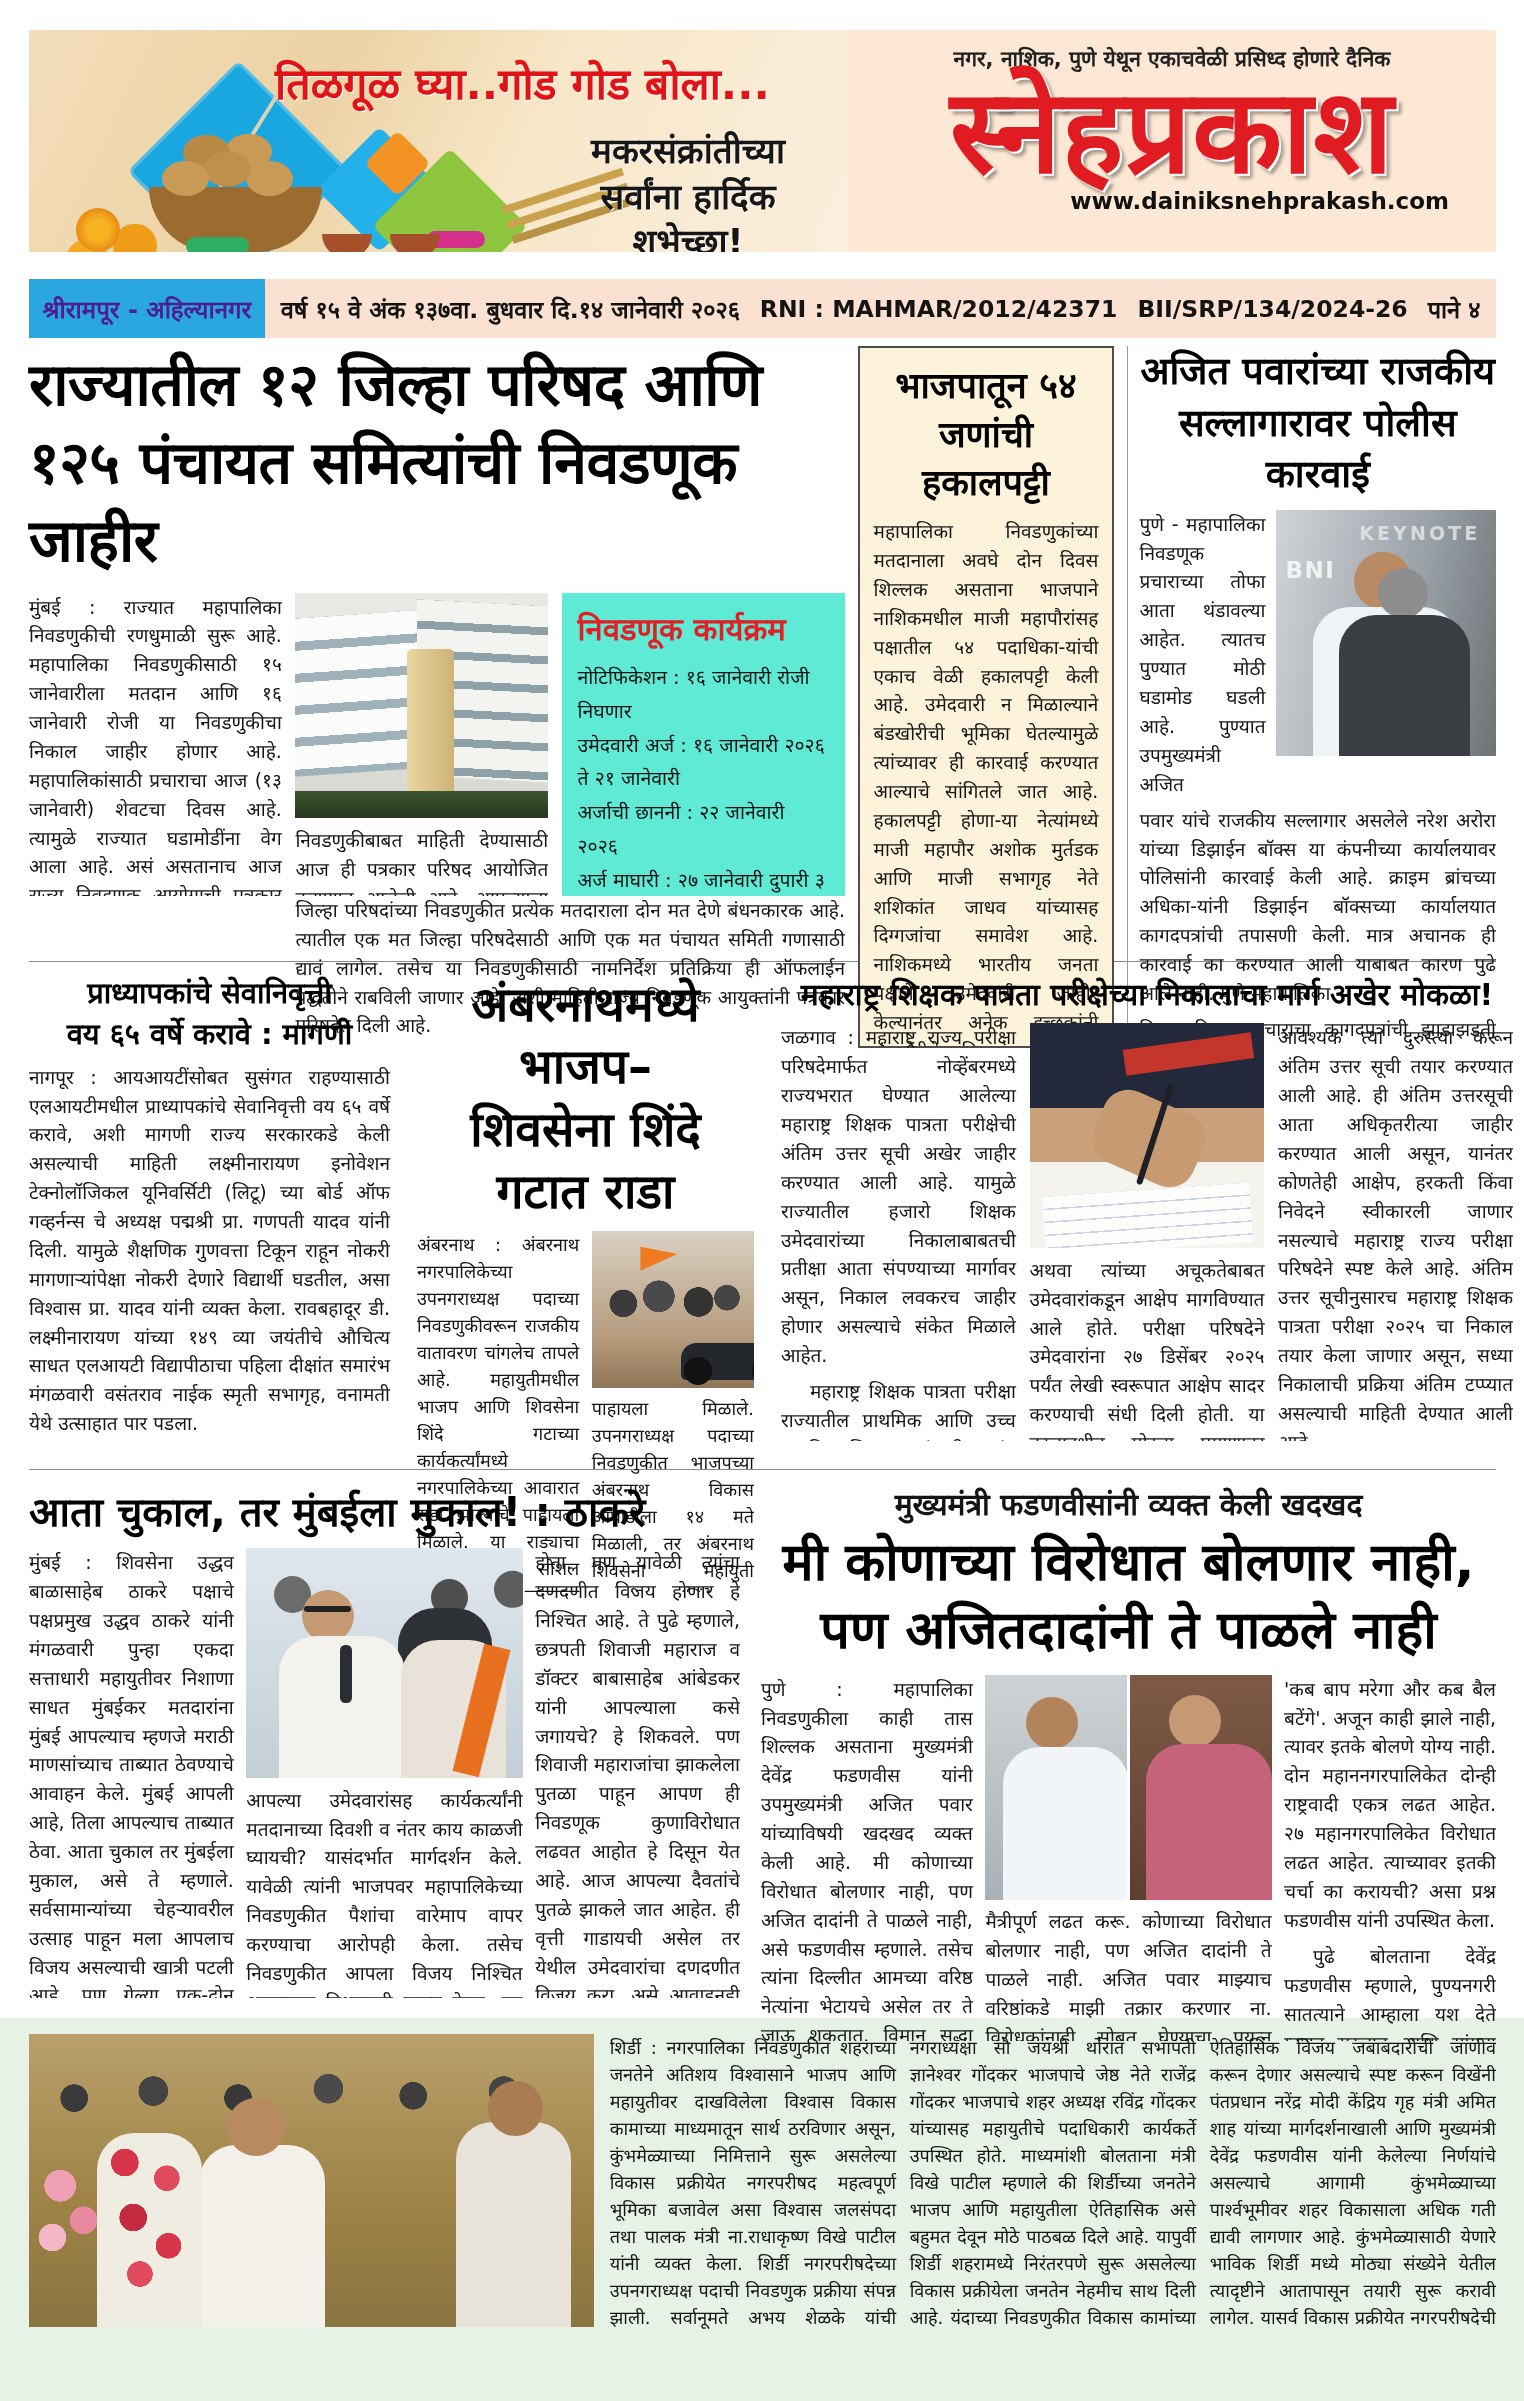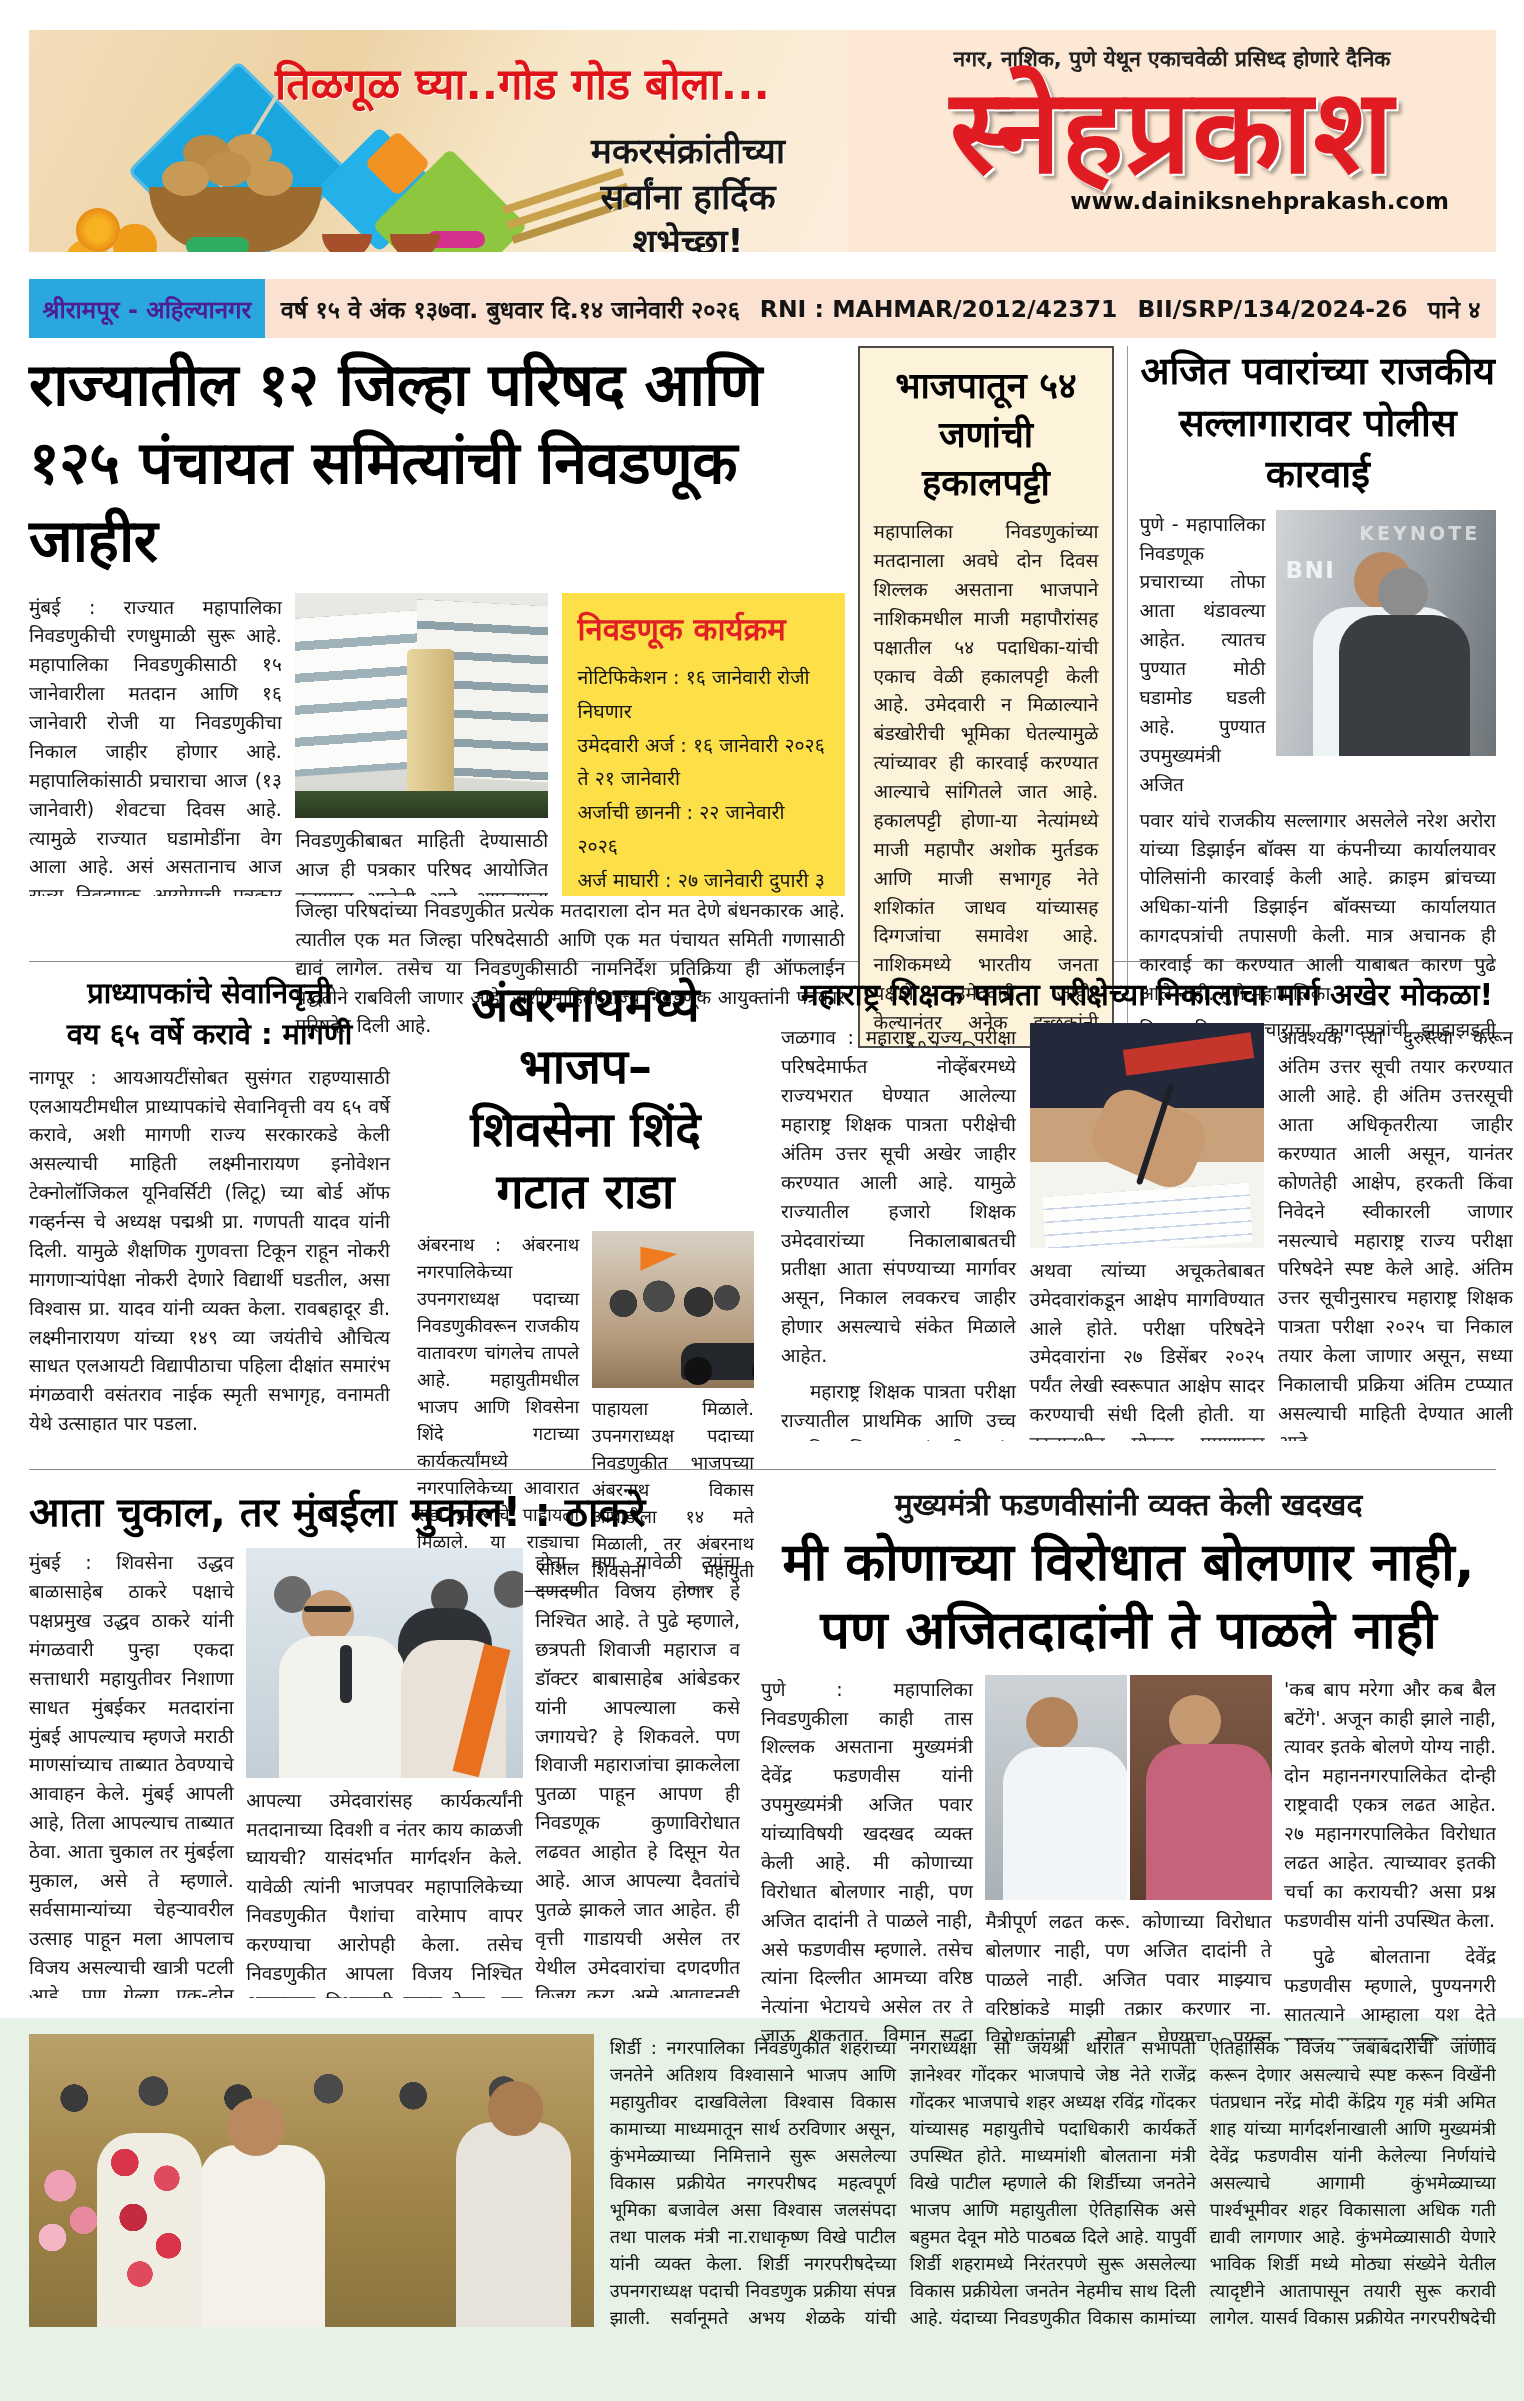--- a/index.html
+++ b/index.html
@@ -37,21 +37,21 @@
   .photo .abs{position:absolute;}
   .head{border-radius:50%;}
   .torso{border-radius:37px 37px 0 0;}
   
   .main-band{display:grid;grid-template-columns:816px 256px 369px;column-gap:13px;margin-top:8.4px;height:609px;}
   .lead h1{font-size:59px;line-height:1.32;letter-spacing:-0.5px;}
   .lead-body{display:grid;grid-template-columns:1fr 1fr 1.12fr;column-gap:13.6px;margin-top:12.6px;
       grid-template-rows:auto auto;overflow:hidden;height:455px;}
   .lead-col{overflow:hidden;}
   .lead-cont{grid-column:2/4;}
-  .sched{background:#fde047;padding:13.6px 15.7px;margin-bottom:9.4px;}
+  .sched{background:#5eead4;padding:13.6px 15.7px;margin-bottom:9.4px;}
   .sched h3{color:#e02025;font-size:31px;margin-bottom:7.3px;}
   .sched div{font-size:19.4px;line-height:1.75;font-weight:500;}
   .bjp-box{background:#fdf3da;border:2.1px solid #4d4d4d;padding:13.6px 13.6px;overflow:hidden;}
   .bjp-box h2{font-size:36px;text-align:center;line-height:1.35;margin-bottom:9.4px;}
   .ajit{border-left:1.6px solid #9a9a9a;padding-left:11.5px;overflow:hidden;}
   .ajit h2{font-size:38px;line-height:1.35;text-align:center;}
   .ajit-top{display:flex;gap:10.5px;margin-top:9.4px;}
   .ajit-top p{flex:1;}
   .two-col{column-count:2;column-gap:13.6px;}
   

